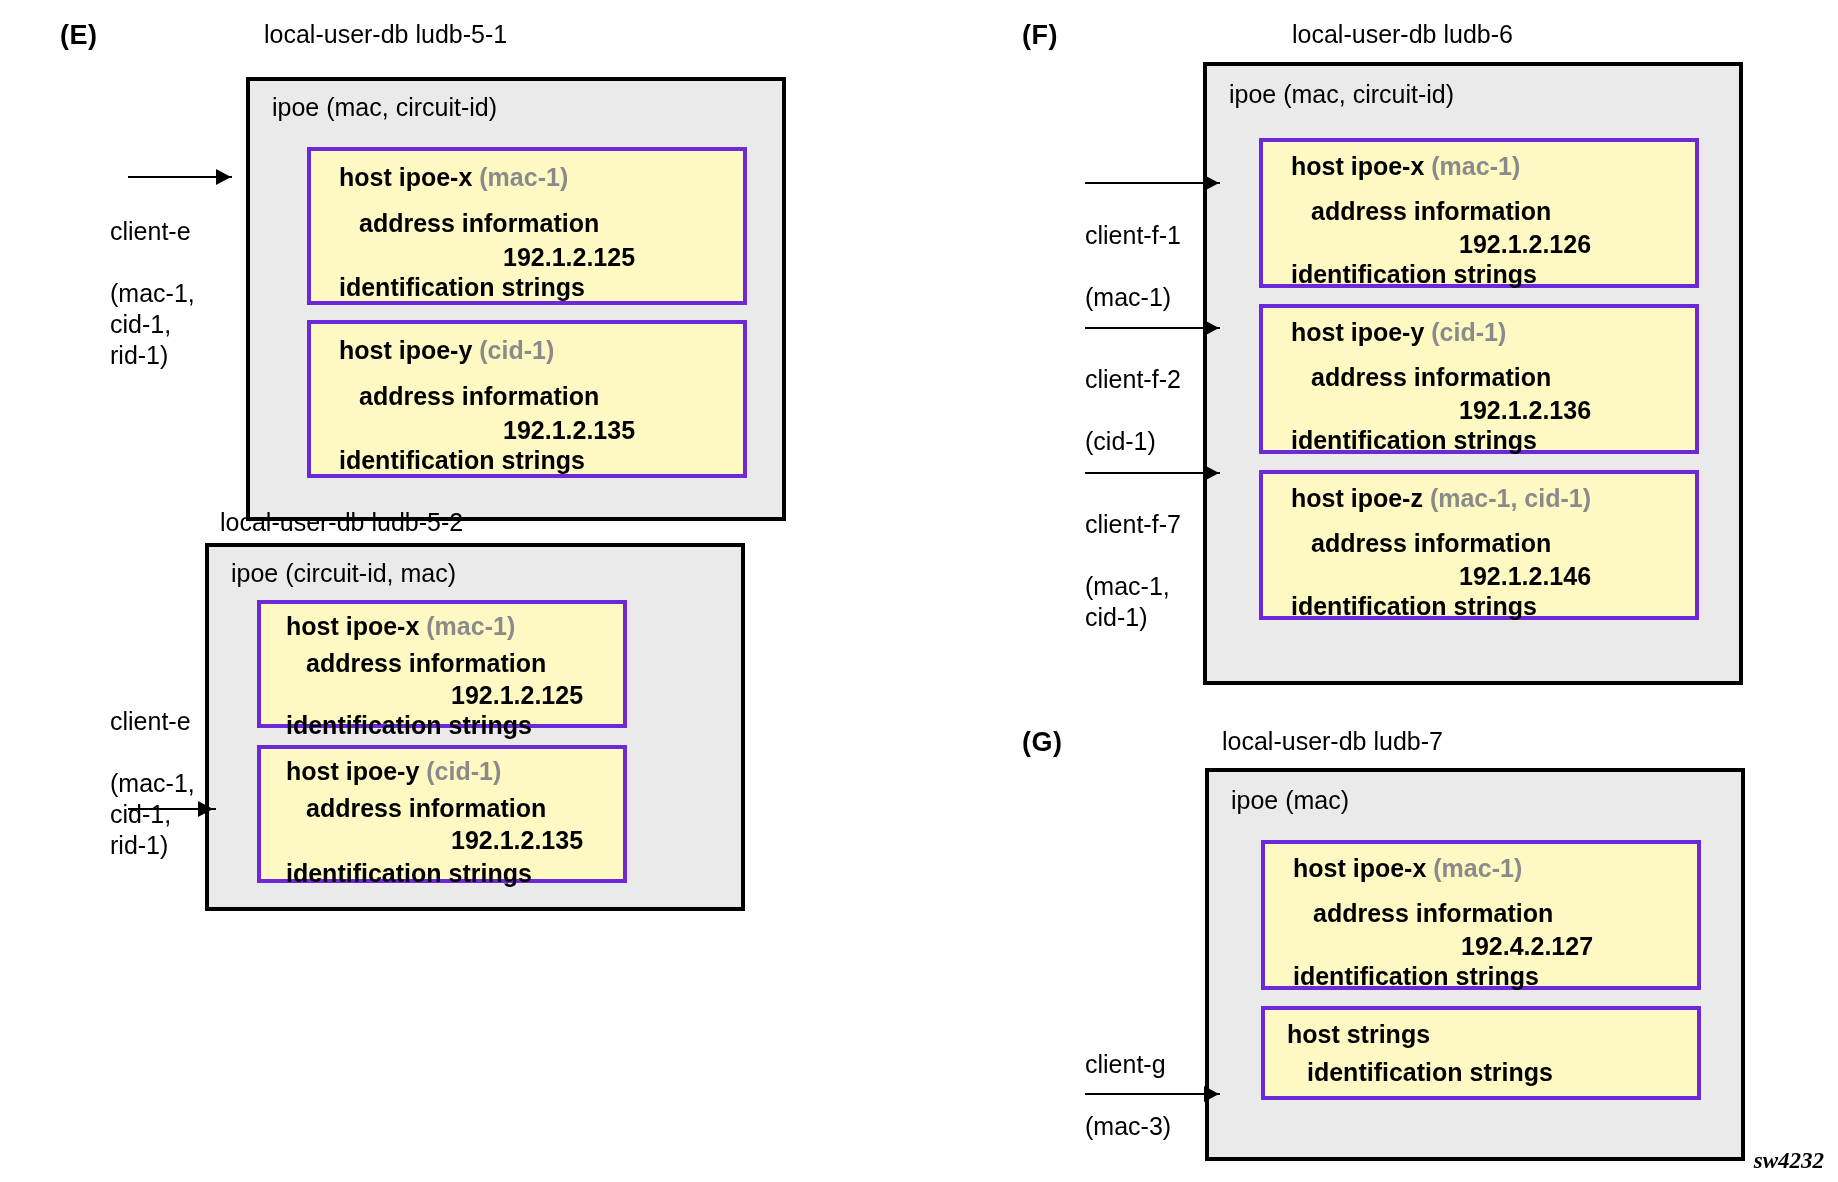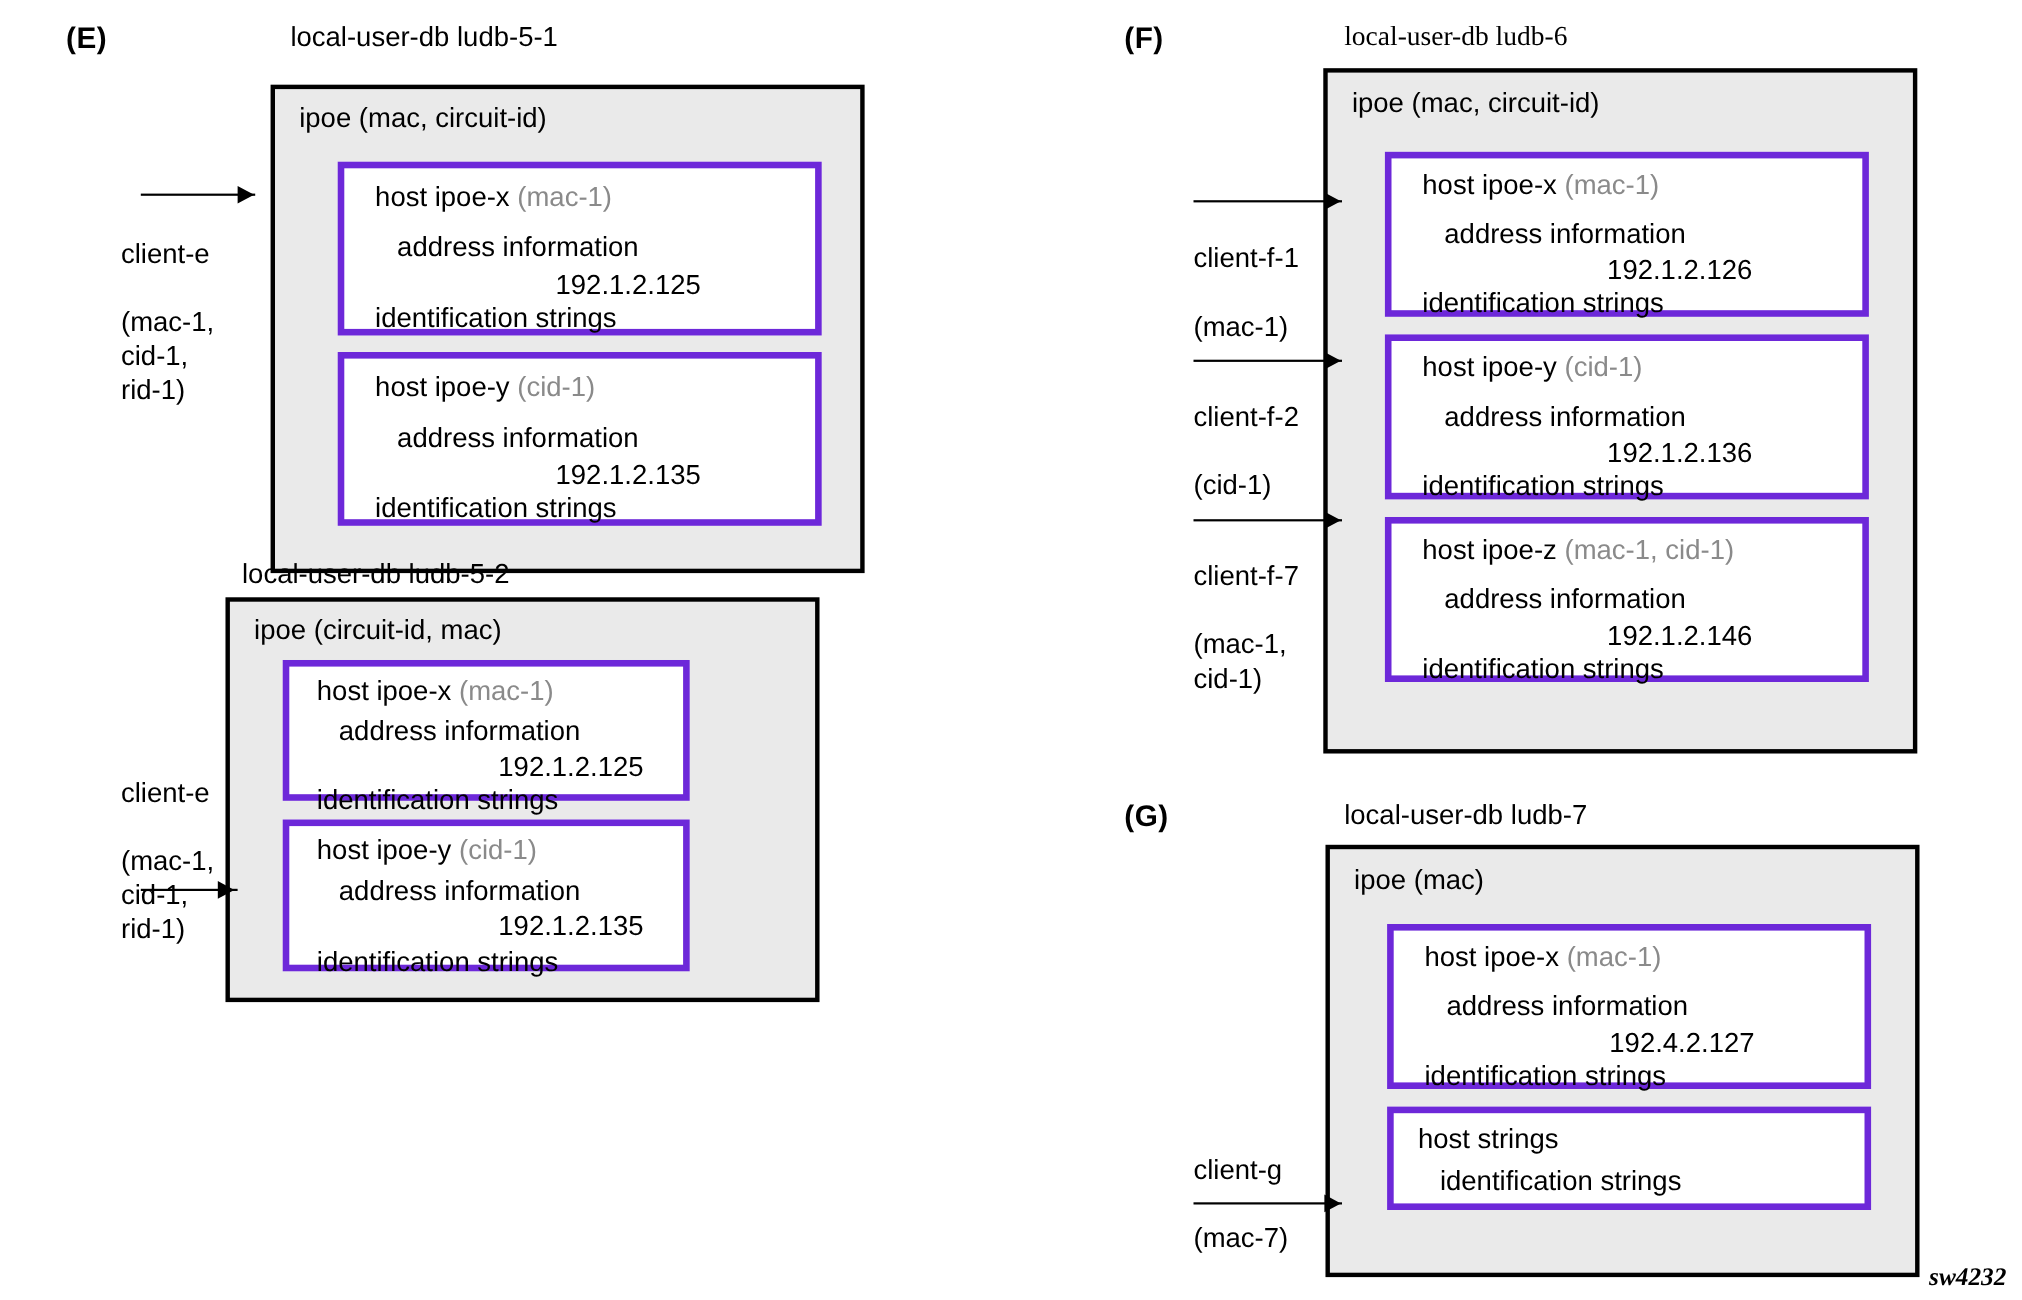--- a/index.html
+++ b/index.html
@@ -38,22 +38,23 @@
 
   .ipoe-label {
     position: absolute;
     font-size: 25px;
     white-space: nowrap;
   }
 
   
   .host-box {
     position: absolute;
-    background: #ffffff;
-    border: 6px solid #6d28d9;
+    background: #fef9c3;
+    border: 4px solid #6d28d9;
+    font-weight: bold;
   }
   .host-head {
     position: absolute;
     font-size: 25px;
     white-space: nowrap;
   }
   .muted { color: #8a8a8a; }
   .host-line {
     position: absolute;
     font-size: 25px;
@@ -168,21 +169,21 @@
     <span style="display:block">(mac-1,
 cid-1,
 rid-1)</span>
   </div>
 </div>
 
 <div class="panel">
 
   <div class="panel-letter" style="left:1022px; top:20px;">(F)</div>
 
-  <div class="db-title" style="left:1222px; top:20px;font-family:Liberation Serif, serif;">local-user-db ludb-6</div>
+  <div class="db-title" style="left:1292px; top:20px;">local-user-db ludb-6</div>
 
   <div class="ludb-box" style="left:1203px; top:62px; width:540px; height:623px;">
     <div class="ipoe-label" style="left:22px; top:14px;">ipoe (mac, circuit-id)</div>
 
     <div class="host-box" style="left:52px; top:72px; width:440px; height:150px;">
       <div class="host-head" style="left:28px; top:10px;">
         <span>host ipoe-x</span>
         <span class="muted">(mac-1)</span>
       </div>
       <div class="host-line" style="left:48px; top:55px;">address information</div>
@@ -254,17 +255,17 @@
       <div class="host-head" style="left:22px; top:10px;">
         <span>host strings</span>
       </div>
       <div class="host-line" style="left:42px; top:48px;">identification strings</div>
     </div>
   </div>
 
   <div class="arrow-line" style="left:1085px; top:1093px; width:135px;"></div>
   <div class="arrow-head" style="left:1204px; top:1086px;"></div>
   <div class="client-label" style="left:1085px; top:1026px;"><span>client-g</span>
-    <span style="display:block">(mac-7)</span>
+    <span style="display:block">(mac-3)</span>
   </div>
 </div>
 
 <div class="fig-id">sw4232</div>
 
 </body></html>

